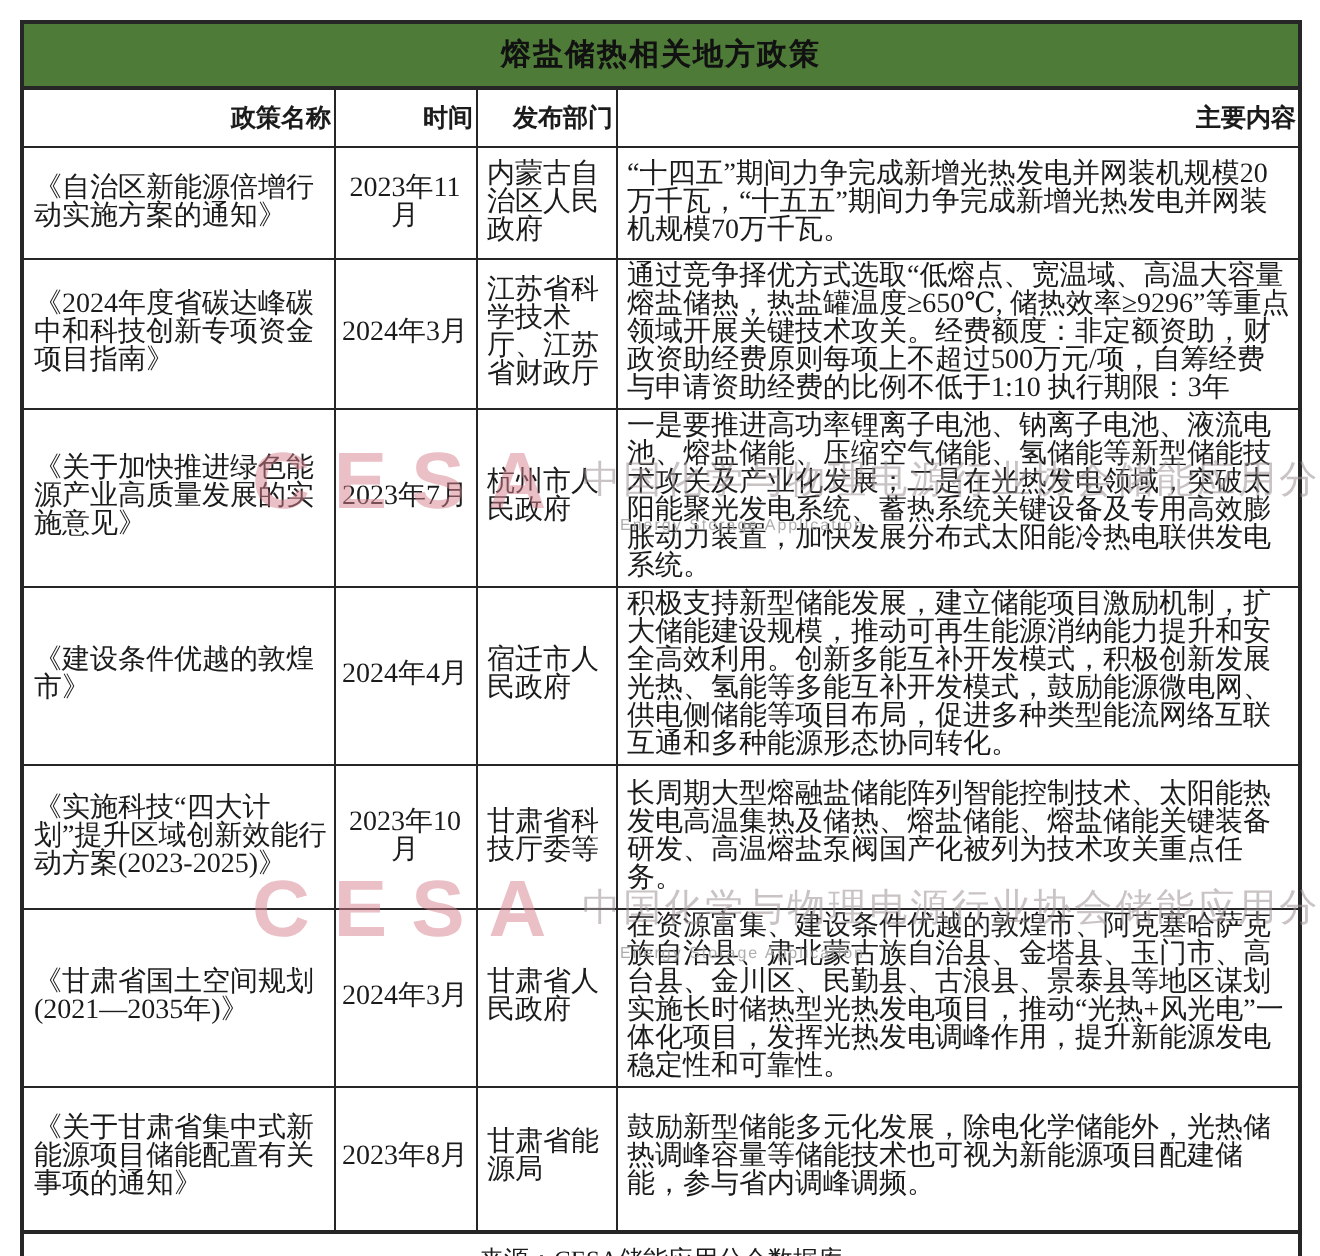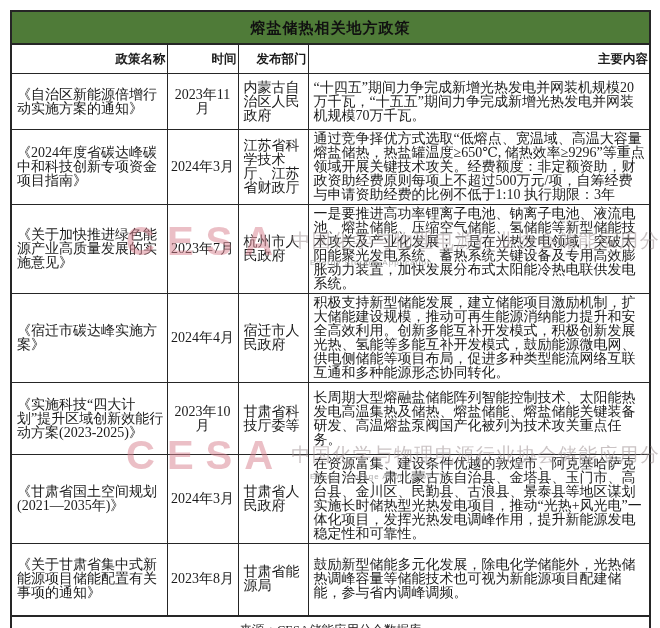--- a/index.html
+++ b/index.html
@@ -105,21 +105,21 @@
           <td class="dept">江苏省科学技术厅、江苏省财政厅</td>
           <td class="content">通过竞争择优方式选取“低熔点、宽温域、高温大容量熔盐储热，热盐罐温度≥650℃, 储热效率≥9296”等重点领域开展关键技术攻关。经费额度：非定额资助，财政资助经费原则每项上不超过500万元/项，自筹经费与申请资助经费的比例不低于1:10 执行期限：3年</td>
         </tr>
         <tr>
           <td class="name">《关于加快推进绿色能源产业高质量发展的实施意见》</td>
           <td class="date">2023年7月</td>
           <td class="dept">杭州市人民政府</td>
           <td class="content">一是要推进高功率锂离子电池、钠离子电池、液流电池、熔盐储能、压缩空气储能、氢储能等新型储能技术攻关及产业化发展；二是在光热发电领域，突破太阳能聚光发电系统、蓄热系统关键设备及专用高效膨胀动力装置，加快发展分布式太阳能冷热电联供发电系统。</td>
         </tr>
         <tr>
-          <td class="name">《宿迁市碳达峰实施方案》</td>
+          <td class="name">《建设条件优越的敦煌市》</td>
           <td class="date">2024年4月</td>
           <td class="dept">宿迁市人民政府</td>
           <td class="content">积极支持新型储能发展，建立储能项目激励机制，扩大储能建设规模，推动可再生能源消纳能力提升和安全高效利用。创新多能互补开发模式，积极创新发展光热、氢能等多能互补开发模式，鼓励能源微电网、供电侧储能等项目布局，促进多种类型能流网络互联互通和多种能源形态协同转化。</td>
         </tr>
         <tr>
           <td class="name">《实施科技“四大计划”提升区域创新效能行动方案(2023-2025)》</td>
           <td class="date">2023年10月</td>
           <td class="dept">甘肃省科技厅委等</td>
           <td class="content">长周期大型熔融盐储能阵列智能控制技术、太阳能热发电高温集热及储热、熔盐储能、熔盐储能关键装备研发、高温熔盐泵阀国产化被列为技术攻关重点任务。</td>
         </tr>

